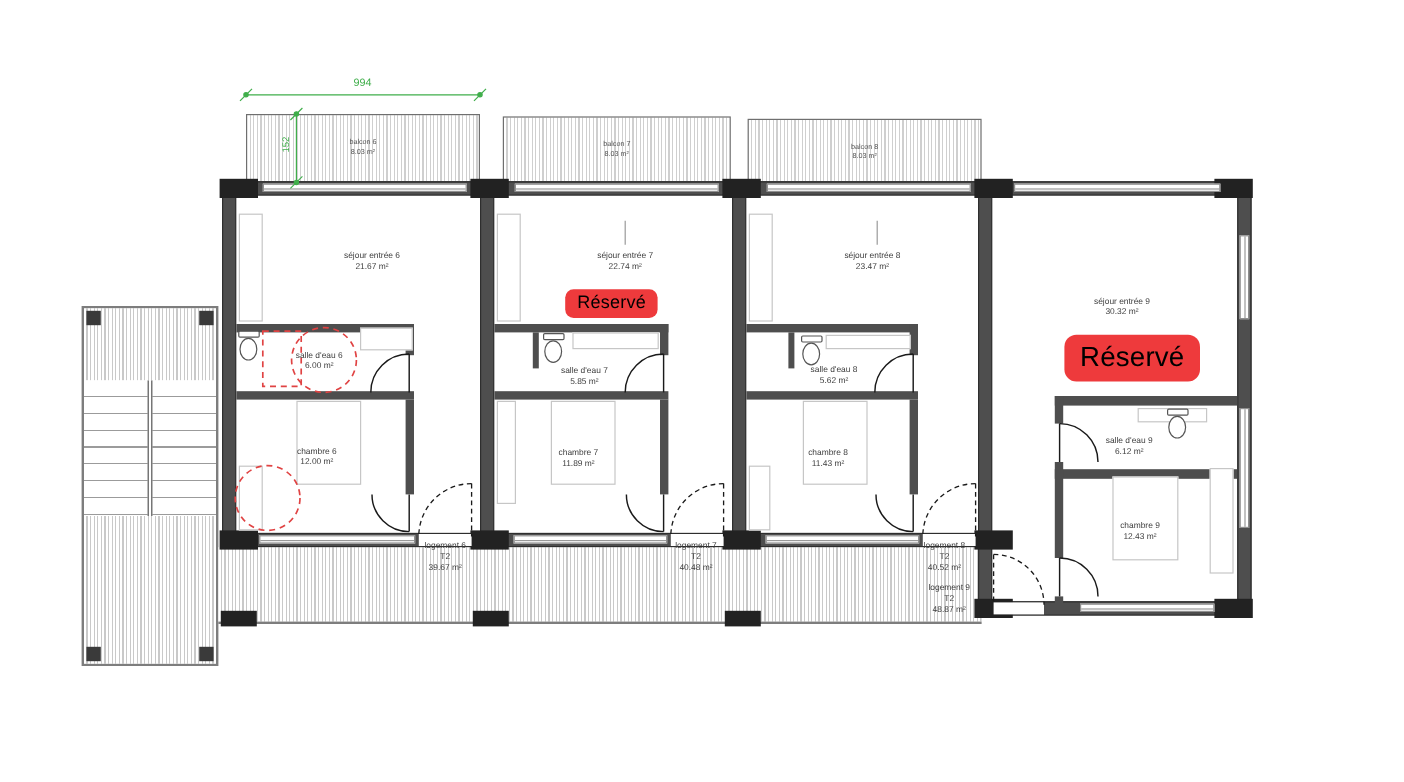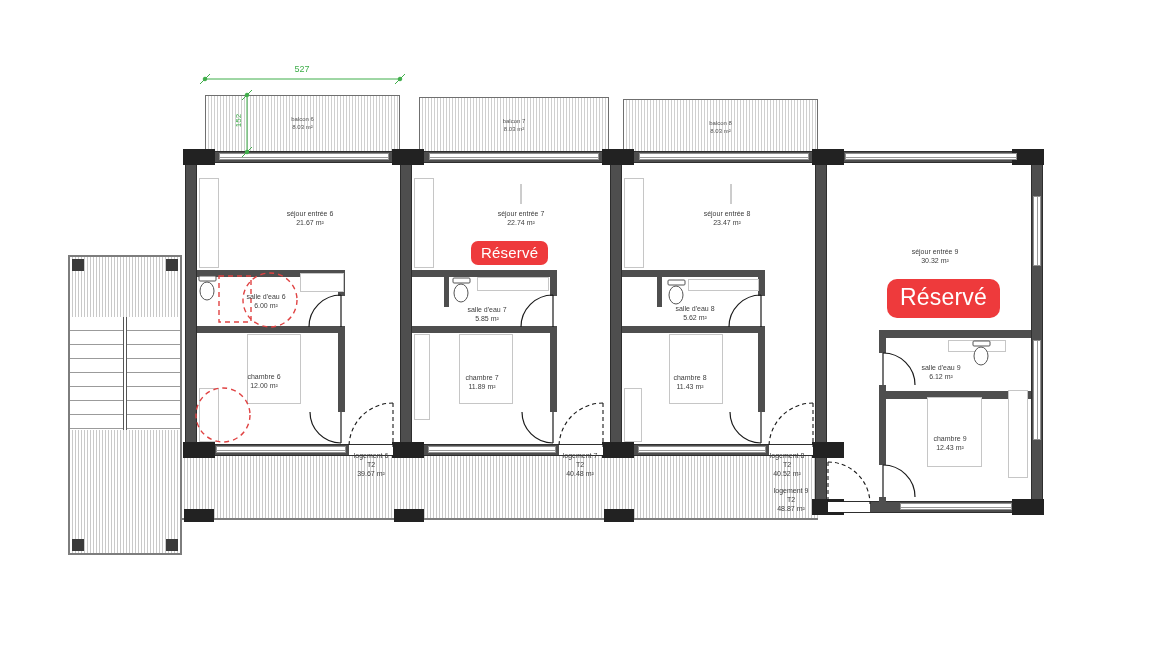--- a/index.html
+++ b/index.html
@@ -29,21 +29,21 @@
   .furn{position:absolute;background:#fff;border:1px solid #c6c6c6;box-sizing:border-box;}
   
   .lbl{position:absolute;transform:translateX(-50%);text-align:center;
        font-size:7px;line-height:1.3;color:#3d3d3d;white-space:nowrap;}
   .lbl span{display:block;}
   .blabel{position:absolute;left:50%;top:20px;transform:translateX(-50%);text-align:center;
           font-size:6px;line-height:1.25;color:#555;white-space:nowrap;}
   .blabel span{display:block;}
   .dim{position:absolute;color:#3fae4a;font-size:9px;white-space:nowrap;}
   .dim-v{transform:rotate(-90deg);transform-origin:center;}
-  .badge{position:absolute;background:#ee3a3c;color:#ffffff;border-radius:7px;
+  .badge{position:absolute;background:#ee3a3c;color:#000000;border-radius:7px;
          font-weight:500;z-index:6;letter-spacing:.2px;}
   .badge-sm{font-size:15px;padding:3px 10px 4px;}
   .badge-lg{font-size:23px;padding:5px 13px 7px;border-radius:10px;}
   .region{position:absolute;z-index:5;background:transparent;}
   svg.overlay{position:absolute;left:0;top:0;z-index:4;pointer-events:none;}
 </style>
 </head>
 <body>
 
 <div class="plan">
@@ -220,21 +220,21 @@
       <rect x="973" y="341" width="17" height="5" rx="1"></rect>
         <ellipse cx="981" cy="356" rx="7" ry="9"></ellipse>
     </g>
 
     <g stroke="#9a9a9a" stroke-width="1">
       <line x1="521" y1="184" x2="521" y2="204"></line>
       <line x1="731" y1="184" x2="731" y2="204"></line>
     </g>
   </svg>
 
-  <div class="dim" style="left:302px;top:64px;transform:translateX(-50%);">527</div>
+  <div class="dim" style="left:302px;top:64px;transform:translateX(-50%);">994</div>
   <div class="dim dim-v" style="left:232px;top:116px;font-size:8px;">152</div>
 
   <div class="lbl" style="left:310px;top:209px;">
     <span>séjour entrée 6</span>
       <span>21.67 m²</span>
   </div>
   <div class="lbl" style="left:521px;top:209px;">
     <span>séjour entrée 7</span>
       <span>22.74 m²</span>
   </div>

